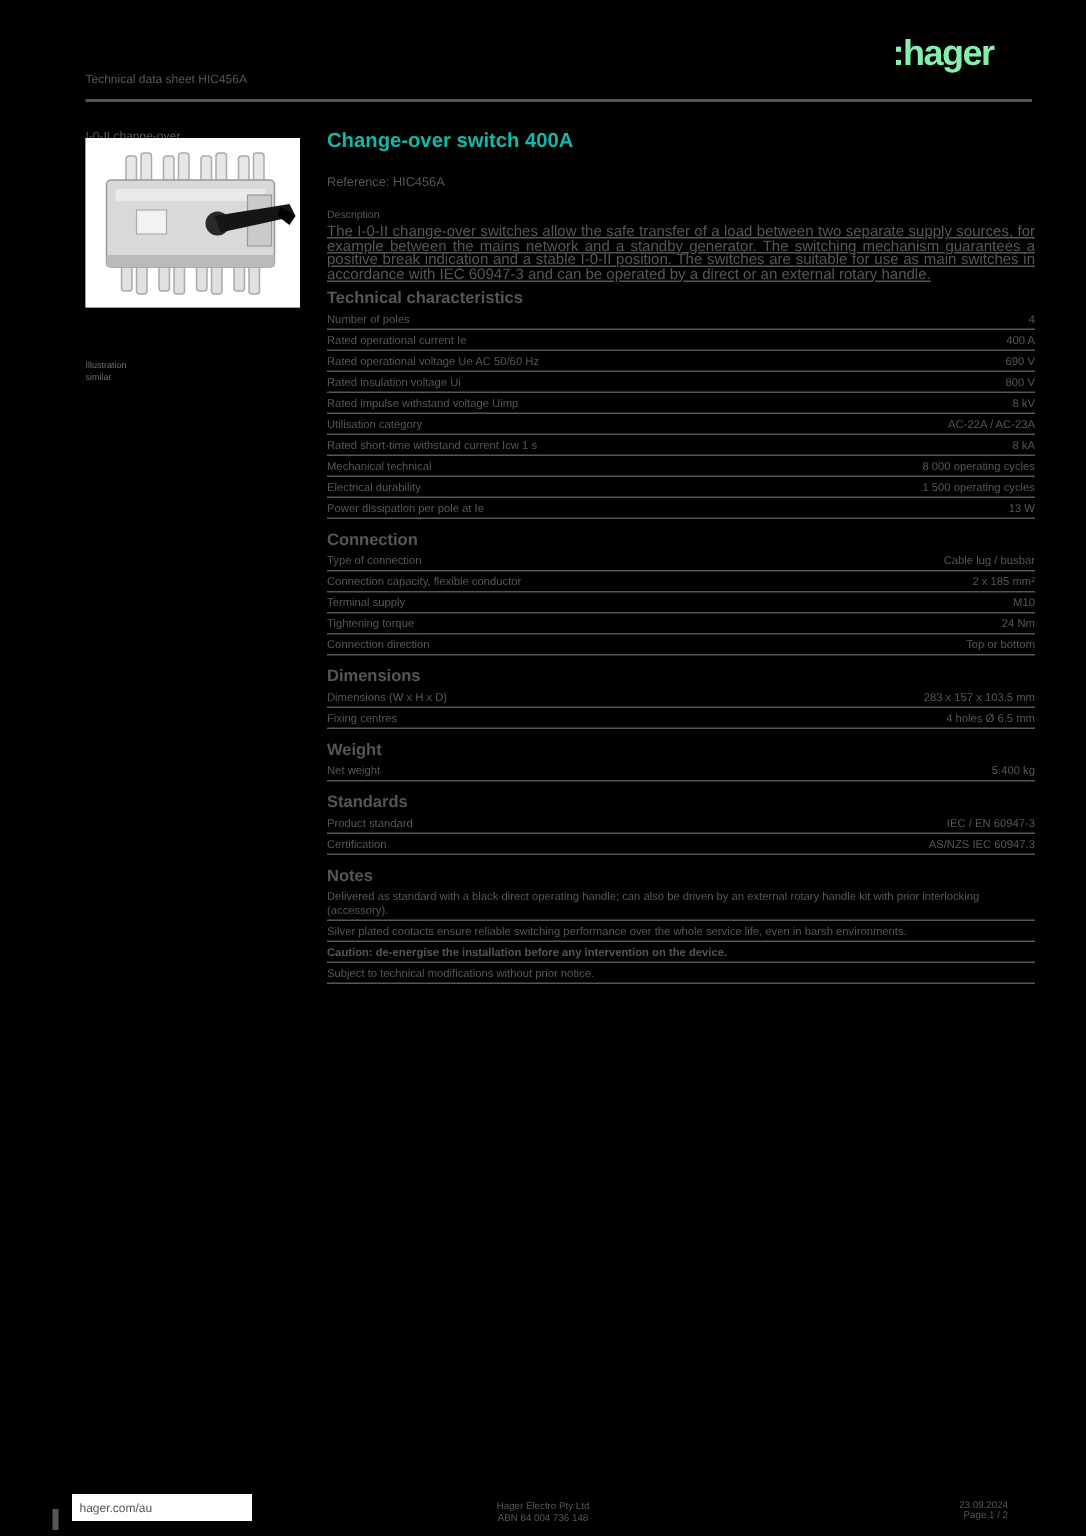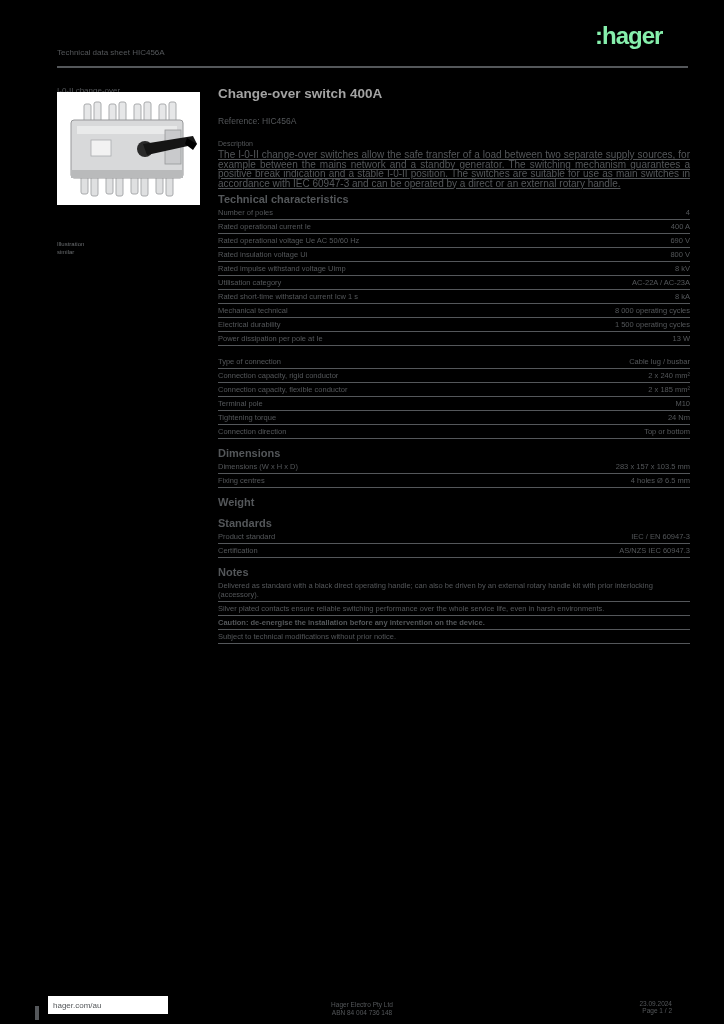--- a/index.html
+++ b/index.html
@@ -16,21 +16,21 @@
   .header-block div{white-space:nowrap;margin-top:28px;}
   .logo{left:595px;top:22px;font-size:24px;font-weight:bold;color:#86efac;letter-spacing:-1px;}
   .header-rule{left:57px;top:66px;width:631px;height:2px;background:#54575A;}
 
   
   .product-box{left:57px;top:92px;width:143px;height:113px;background:#ffffff;}
   .image-caption{left:57px;top:240px;width:62px;font-size:6px;line-height:8px;color:#6a6d70;}
 
   
   .content{left:218px;top:86px;width:472px;}
-  .title{font-size:13.5px;font-weight:bold;color:#a3a3a3;line-height:16px;}
+  .title{font-size:13.5px;font-weight:bold;color:#14b8a6;line-height:16px;}
   .subtitle{margin-top:14px;font-size:8.5px;line-height:10px;}
   .desc-label{margin-top:14px;font-size:7px;line-height:8px;}
   .description{margin-top:2px;font-size:10px;line-height:9.5px;text-align:justify;text-decoration:underline;}
 
   .section{margin-top:9px;}
   .section:nth-of-type(1){margin-top:6px;}
   .section-header{font-size:11px;font-weight:bold;line-height:11px;padding-bottom:1px;}
   .spec-row{
     display:flex;justify-content:space-between;align-items:flex-start;
     border-bottom:1px solid #54575A;
@@ -149,34 +149,31 @@
         <div class="spec-row">
           <span class="spec-label">Electrical durability</span>
           <span class="spec-value">1 500 operating cycles</span>
         </div>
         <div class="spec-row">
           <span class="spec-label">Power dissipation per pole at Ie</span>
           <span class="spec-value">13 W</span>
         </div>
       </div>
       <div class="section">
+        <div class="section-header">Connection</div>
         <div class="spec-row">
           <span class="spec-label">Type of connection</span>
           <span class="spec-value">Cable lug / busbar</span>
         </div>
         <div class="spec-row">
-          <span class="spec-label">Connection capacity, rigid conductor</span>
-          <span class="spec-value">2 x 240 mm²</span>
-        </div>
-        <div class="spec-row">
           <span class="spec-label">Connection capacity, flexible conductor</span>
           <span class="spec-value">2 x 185 mm²</span>
         </div>
         <div class="spec-row">
-          <span class="spec-label">Terminal pole</span>
+          <span class="spec-label">Terminal supply</span>
           <span class="spec-value">M10</span>
         </div>
         <div class="spec-row">
           <span class="spec-label">Tightening torque</span>
           <span class="spec-value">24 Nm</span>
         </div>
         <div class="spec-row">
           <span class="spec-label">Connection direction</span>
           <span class="spec-value">Top or bottom</span>
         </div>
@@ -187,20 +184,24 @@
           <span class="spec-label">Dimensions (W x H x D)</span>
           <span class="spec-value">283 x 157 x 103.5 mm</span>
         </div>
         <div class="spec-row">
           <span class="spec-label">Fixing centres</span>
           <span class="spec-value">4 holes Ø 6.5 mm</span>
         </div>
       </div>
       <div class="section">
         <div class="section-header">Weight</div>
+        <div class="spec-row">
+          <span class="spec-label">Net weight</span>
+          <span class="spec-value">5.400 kg</span>
+        </div>
       </div>
       <div class="section">
         <div class="section-header">Standards</div>
         <div class="spec-row">
           <span class="spec-label">Product standard</span>
           <span class="spec-value">IEC / EN 60947-3</span>
         </div>
         <div class="spec-row">
           <span class="spec-label">Certification</span>
           <span class="spec-value">AS/NZS IEC 60947.3</span>

